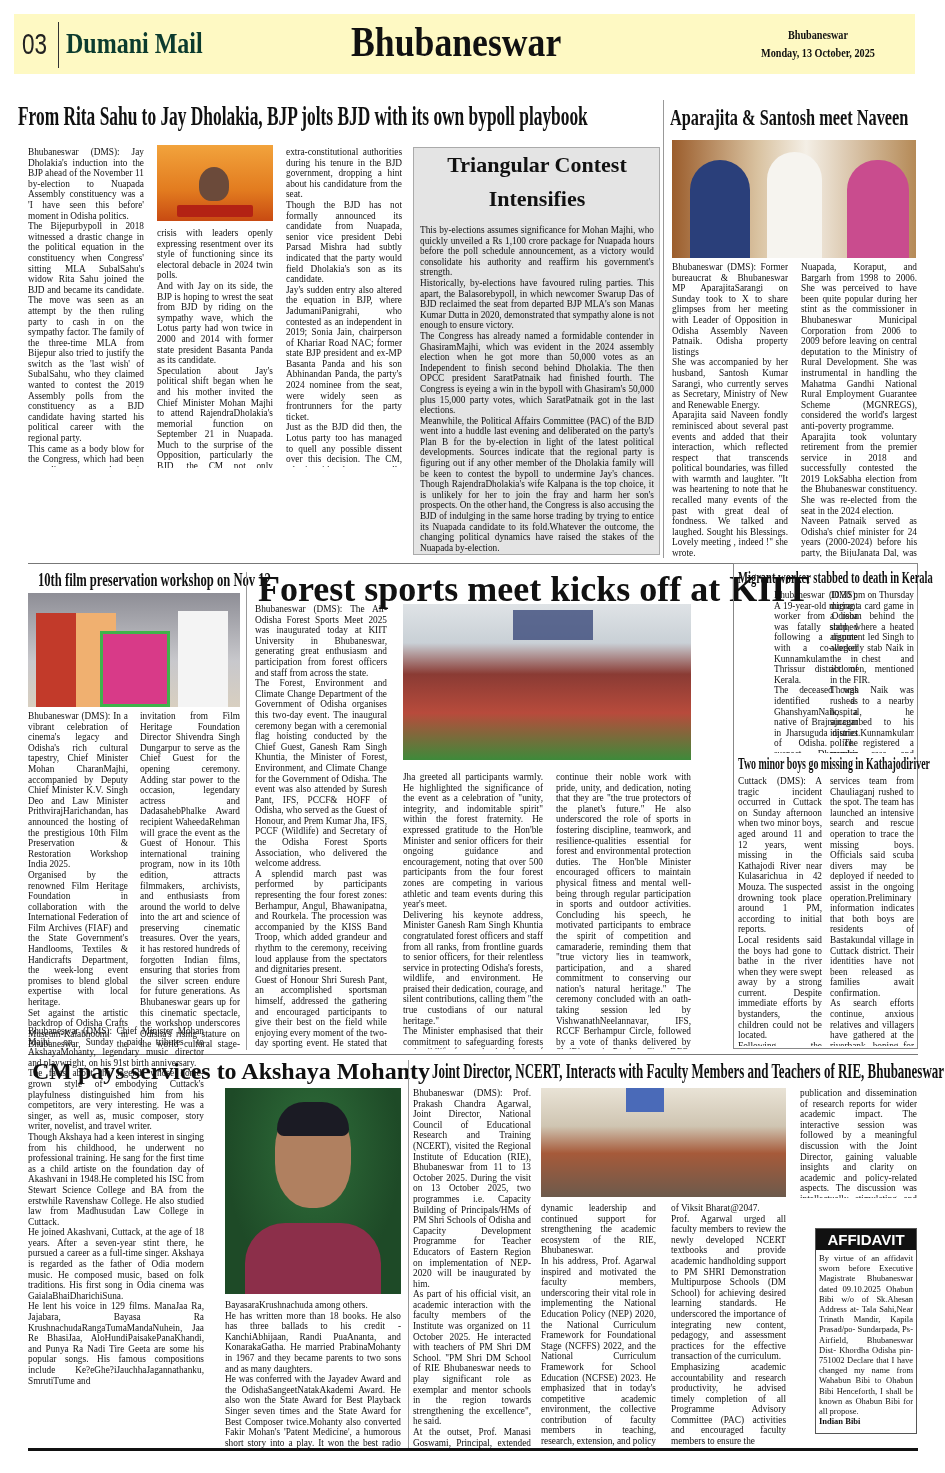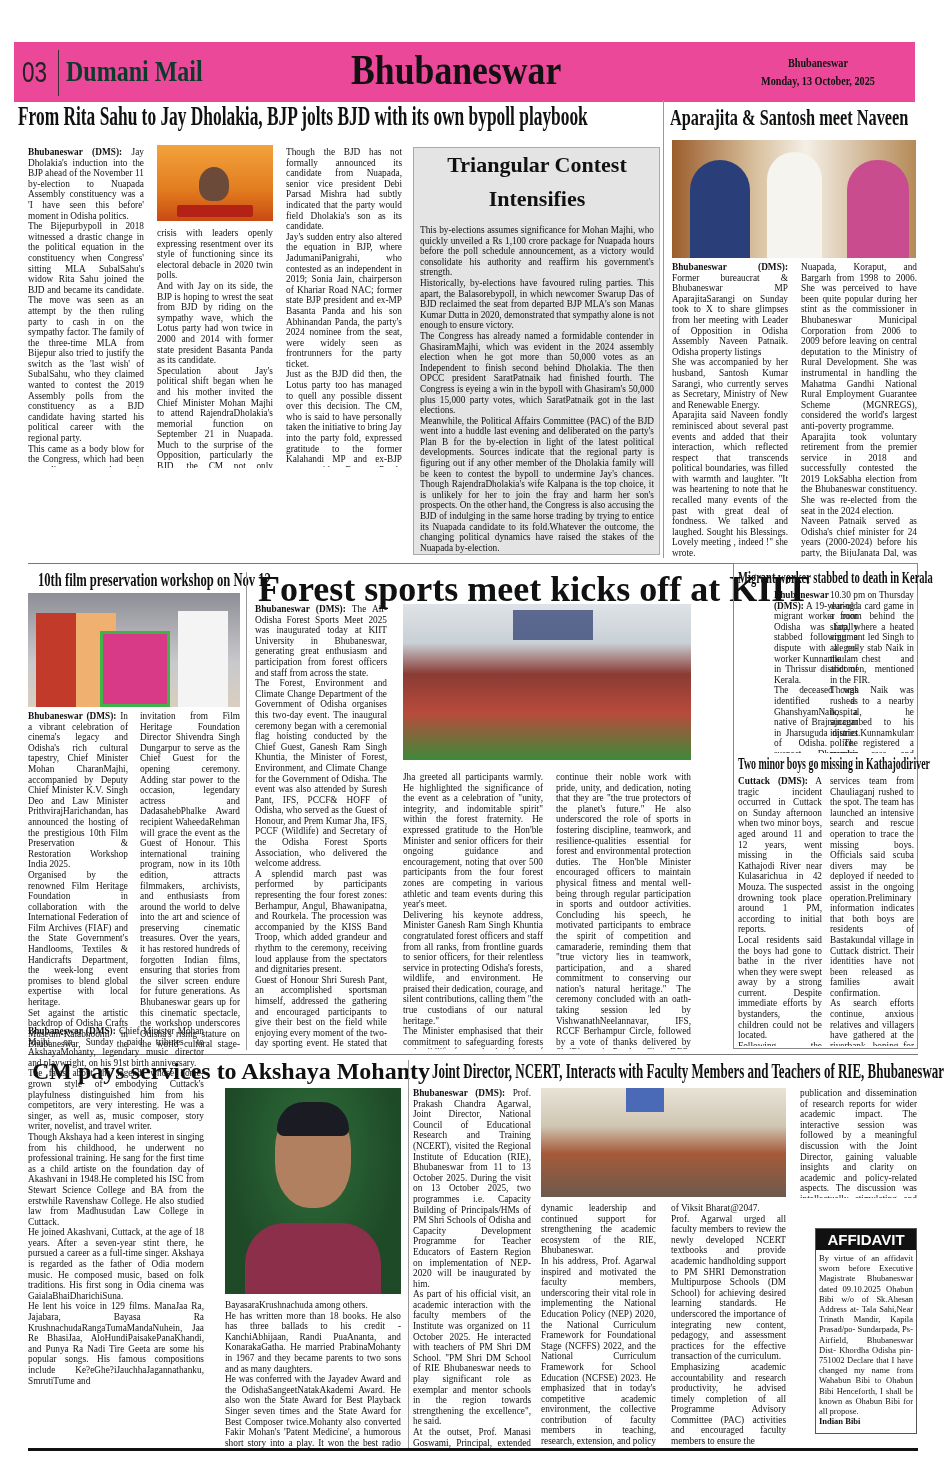--- a/index.html
+++ b/index.html
@@ -1,26 +1,26 @@
 <!DOCTYPE html>
 <html><head>
 <meta charset="utf-8">
 <style>
 *{box-sizing:border-box;margin:0;padding:0}
 body{width:945px;height:1473px;background:#fff;font-family:"Liberation Serif",serif;color:#111;overflow:hidden;position:relative}
-.masthead{position:absolute;left:14px;top:42px;width:901px;height:60px;background:#ec4899;display:flex;align-items:center}
+.masthead{position:absolute;left:14px;top:14px;width:901px;height:60px;background:#fef9c3;display:flex;align-items:center}
 .pg{font-family:"Liberation Sans",sans-serif;font-size:30px;font-weight:300;color:#222;margin-left:8px;transform:scaleX(.75);transform-origin:left}
 .vsep{width:1px;height:46px;background:#333;position:absolute;left:44px;top:8px}
 .brand{position:absolute;left:52px;top:12px;font-size:30px;font-weight:700;color:#0c3b2e;transform:scaleX(.8);transform-origin:left;white-space:nowrap}
 .city{position:absolute;left:337px;top:4px;font-size:42px;font-weight:700;transform:scaleX(.85);transform-origin:left;white-space:nowrap}
 .mh-right{position:absolute;right:30px;top:12px;text-align:center;font-size:12px;font-weight:700;line-height:18px;transform:scaleX(.85)}
 .head{font-weight:700;white-space:nowrap;transform-origin:left;position:absolute}
 .txt{position:absolute;font-size:9.3px;line-height:10.6px;text-align:justify;overflow:hidden}
 .txt p{margin:0}
-.txt b{font-weight:700}
+.txt b{font-weight:400}
 .img{position:absolute;overflow:hidden}
 .rule{position:absolute;background:#555}
 .box{position:absolute;background:#e4e4e4;border:1px solid #aaa}
 </style>
 </head>
 <body>
 
 <div class="masthead">
   <span class="pg">03</span>
   <div class="vsep"></div>
@@ -36,25 +36,26 @@
 <div class="txt" id="a1c1" style="left:28px;top:147px;width:116px;height:320px">
     <p><b>Bhubaneswar (DMS):</b> Jay Dholakia's induction into the BJP ahead of the November 11 by-election to Nuapada Assembly constituency was a 'I have seen this before' moment in Odisha politics.</p>
     <p>The Bijepurbypoll in 2018 witnessed a drastic change in the political equation in the constituency when Congress' sitting MLA SubalSahu's widow Rita Sahu joined the BJD and became its candidate. The move was seen as an attempt by the then ruling party to cash in on the sympathy factor. The family of the three-time MLA from Bijepur also tried to justify the switch as the 'last wish' of SubalSahu, who they claimed wanted to contest the 2019 Assembly polls from the constituency as a BJD candidate having started his political career with the regional party.</p>
     <p>This came as a body blow for the Congress, which had been struggling to stay relevant in state politics since losing power in 2000.</p>
   </div>
 <div class="img" style="left:157px;top:145px;width:116px;height:76px;background:linear-gradient(180deg,#f2a33c 0%,#e27b1f 60%,#c84a12 100%)">
   <div style="position:absolute;left:42px;top:22px;width:30px;height:34px;border-radius:50% 50% 40% 40%;background:#6b4a3a"></div>
   <div style="position:absolute;left:20px;top:60px;width:76px;height:12px;background:#b32214;border-radius:2px"></div>
 </div>
 <div class="txt" id="a1c2" style="left:157px;top:228px;width:116px;height:240px">
-    <p>crisis with leaders openly expressing resentment over its style of functioning since its electoral debacle in 2020 twin polls.</p>
+    <p>crisis with leaders openly expressing resentment over its style of functioning since its electoral debacle in 2024 twin polls.</p>
     <p>And with Jay on its side, the BJP is hoping to wrest the seat from BJD by riding on the sympathy wave, which the Lotus party had won twice in 2000 and 2014 with former state president Basanta Panda as its candidate.</p>
     <p>Speculation about Jay's political shift began when he and his mother invited the Chief Minister Mohan Majhi to attend RajendraDholakia's memorial function on September 21 in Nuapada. Much to the surprise of the Opposition, particularly the BJD, the CM not only accepted the invitation but also visited the Dholakia residence to offer condolences.</p>
   </div>
 <div class="txt" id="a1c3" style="left:286px;top:147px;width:116px;height:320px">
+    <p>extra-constitutional authorities during his tenure in the BJD government, dropping a hint about his candidature from the seat.</p>
     <p>Though the BJD has not formally announced its candidate from Nuapada, senior vice president Debi Parsad Mishra had subtly indicated that the party would field Dholakia's son as its candidate.</p>
     <p>Jay's sudden entry also altered the equation in BJP, where JadumaniPanigrahi, who contested as an independent in 2019; Sonia Jain, chairperson of Khariar Road NAC; former state BJP president and ex-MP Basanta Panda and his son Abhinandan Panda, the party's 2024 nominee from the seat, were widely seen as frontrunners for the party ticket.</p>
     <p>Just as the BJD did then, the Lotus party too has managed to quell any possible dissent over this decision. The CM, who is said to have personally taken the initiative to bring Jay into the party fold, expressed gratitude to the former Kalahandi MP and ex-BJP state president Basanta Panda for supporting the decision.</p>
   </div>
 
 <div class="box" style="left:413px;top:147px;width:247px;height:408px"></div>
 <div class="head" style="left:420px;top:148px;width:234px;font-size:22px;line-height:34px;white-space:normal;text-align:center">Triangular Contest Intensifies</div>
 <div class="txt" id="boxp" style="left:420px;top:225px;width:234px;height:328px">
     <p>This by-elections assumes significance for Mohan Majhi, who quickly unveiled a Rs 1,100 crore package for Nuapada hours before the poll schedule announcement, as a victory would consolidate his authority and reaffirm his government's strength.</p>
     <p>Historically, by-elections have favoured ruling parties. This apart, the Balasorebypoll, in which newcomer Swarup Das of BJD reclaimed the seat from departed BJP MLA's son Manas Kumar Dutta in 2020, demonstrated that sympathy alone is not enough to ensure victory.</p>

